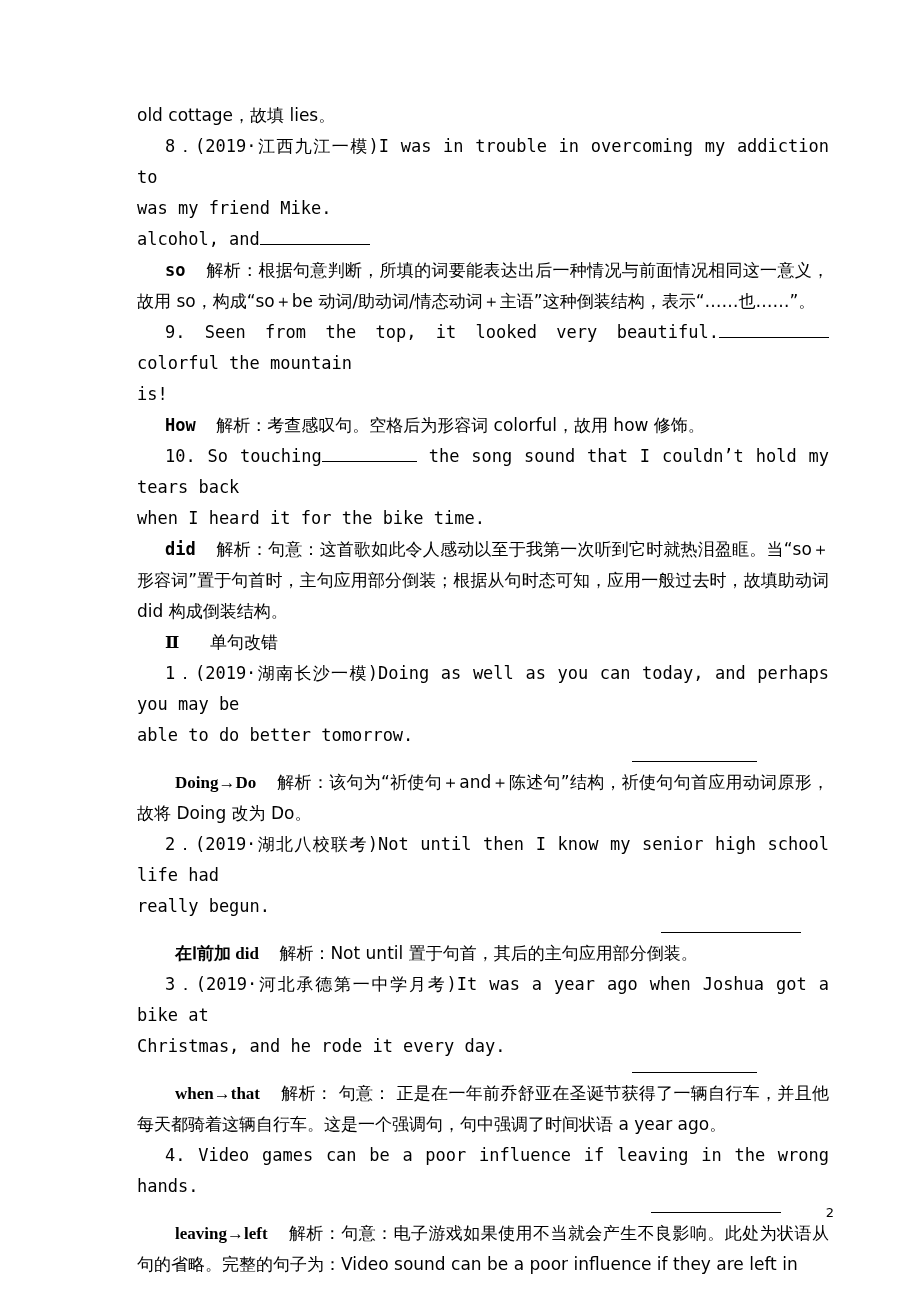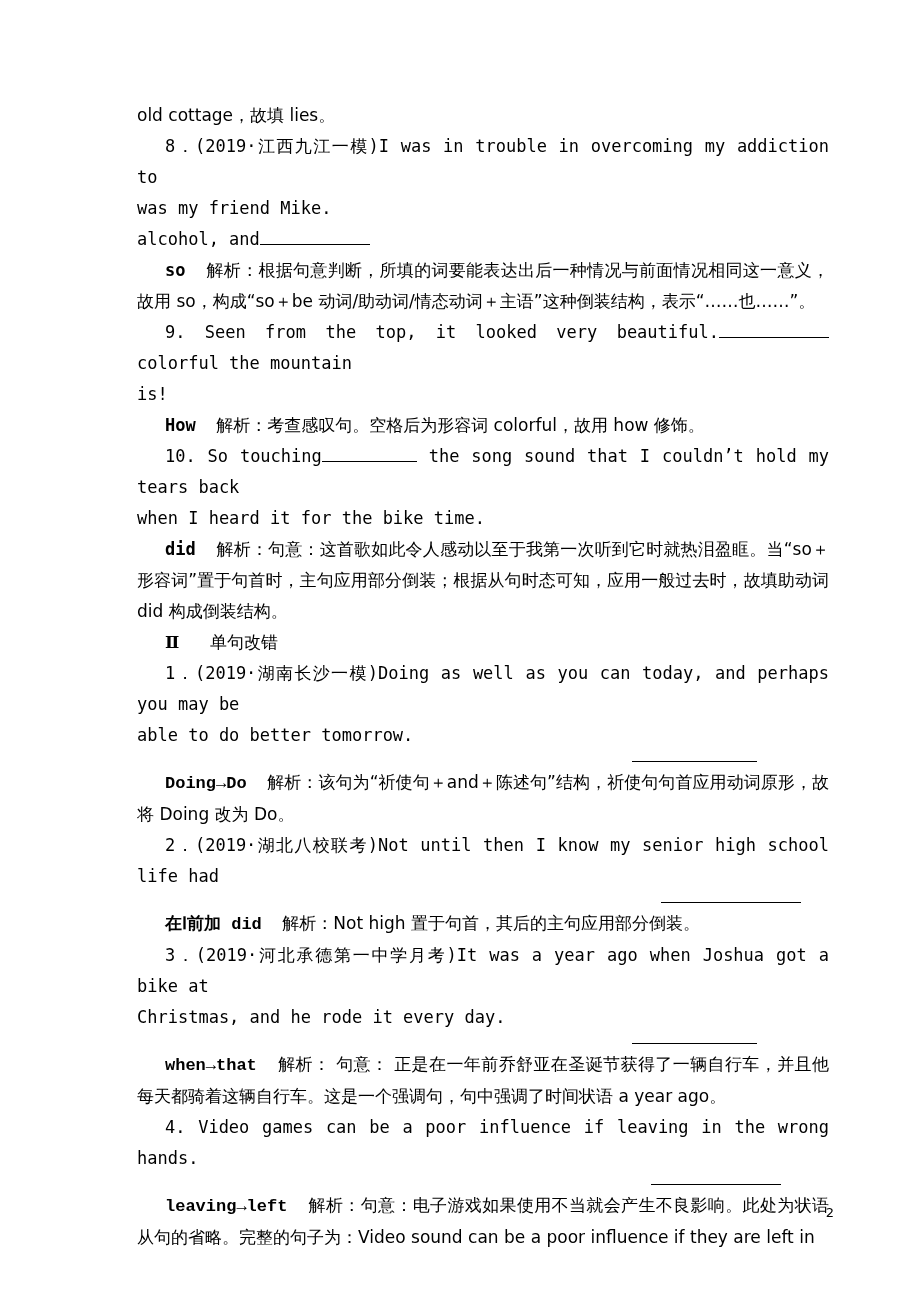--- a/index.html
+++ b/index.html
@@ -74,22 +74,23 @@
   }
   .romannum {
     font-family: "DejaVu Serif", serif;
     font-weight: bold;
   }
   .answer {
     font-family: "DejaVu Sans Mono", monospace;
     font-weight: bold;
   }
   .answer-cn {
-    font-family: Liberation Mono, monospace;
+    font-family: Liberation Serif, serif;
     font-weight: bold;
+    margin-left: 10px;
   }
   .pagenum {
     position: absolute;
     right: 86px;
     top: 1205px;
     font-family: "DejaVu Sans", sans-serif;
     font-size: 13px;
     color: #000;
   }
 </style>
@@ -119,23 +120,24 @@
 
     <p class="indent"><span class="romannum">Ⅱ</span>&nbsp;&nbsp;&nbsp;<span class="sec-head">单句改错</span></p>
 
     <p class="indent"><span>1．(2019·湖南长沙一模)Doing as well as you can today, and perhaps you may be</span></p>
     <p><span>able to do better tomorrow.</span></p>
     <div class="ruleline r1"><span></span></div>
 
     <p class="indent"><span class="answer-cn">Doing→Do</span>&nbsp;&nbsp;<span class="cn">解析：该句为“祈使句＋and＋陈述句”结构，祈使句句首应用动词原形，故将 Doing 改为 Do。</span></p>
 
     <p class="indent"><span>2．(2019·湖北八校联考)Not until then I know my senior high school life had</span></p>
+    <p><span>really begun.</span></p>
     <div class="ruleline r2"><span></span></div>
 
-    <p class="indent"><span class="answer-cn">在Ⅰ前加 did</span>&nbsp;&nbsp;<span class="cn">解析：Not high 置于句首，其后的主句应用部分倒装。</span></p>
+    <p class="indent"><span class="answer-cn">在Ⅰ前加 did</span>&nbsp;&nbsp;<span class="cn">解析：Not until 置于句首，其后的主句应用部分倒装。</span></p>
 
     <p class="indent"><span>3．(2019·河北承德第一中学月考)It was a year ago when Joshua got a bike at</span></p>
     <p><span>Christmas, and he rode it every day.</span></p>
     <div class="ruleline r3"><span></span></div>
 
     <p class="indent"><span class="answer-cn">when→that</span>&nbsp;&nbsp;<span class="cn">解析： 句意： 正是在一年前乔舒亚在圣诞节获得了一辆自行车，并且他每天都骑着这辆自行车。这是一个强调句，句中强调了时间状语 a year ago。</span></p>
 
     <p class="indent"><span>4. Video games can be a poor influence if leaving in the wrong hands.</span></p>
     <div class="ruleline r4"><span></span></div>
 

